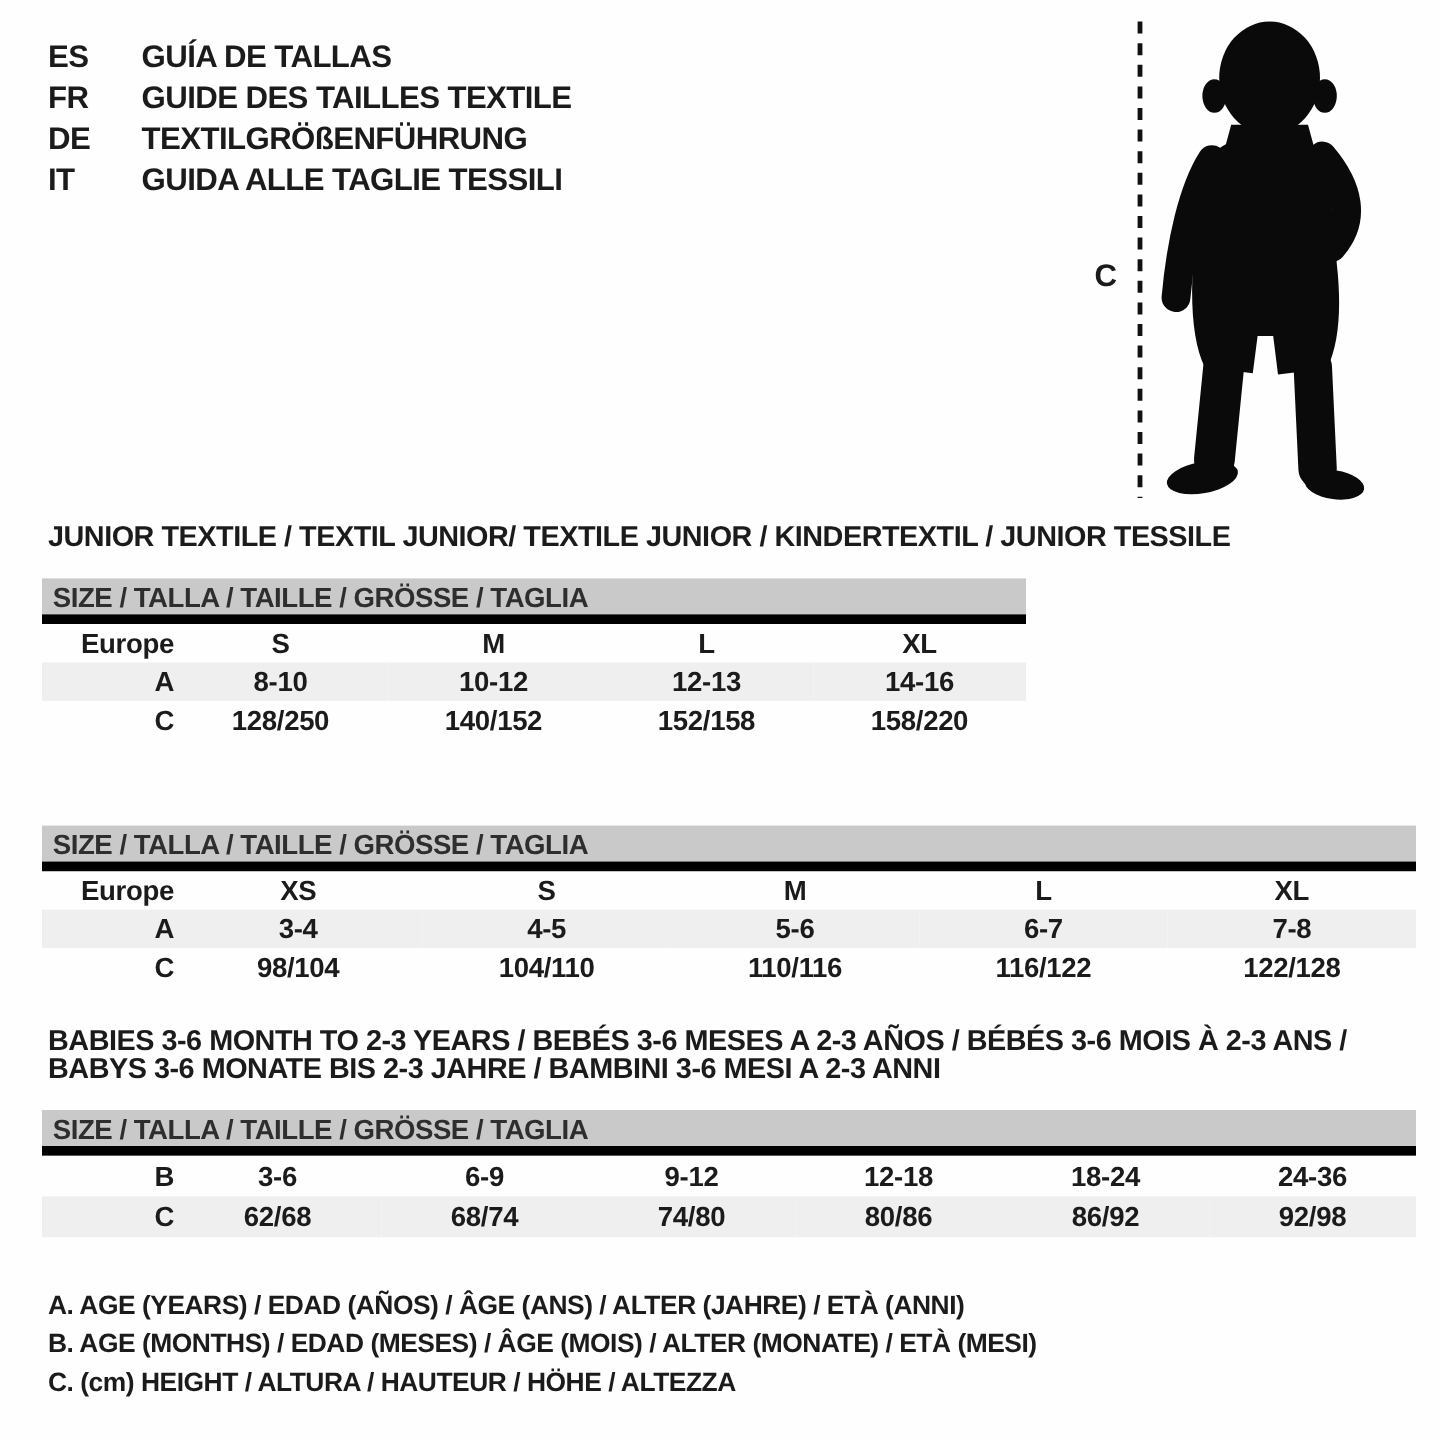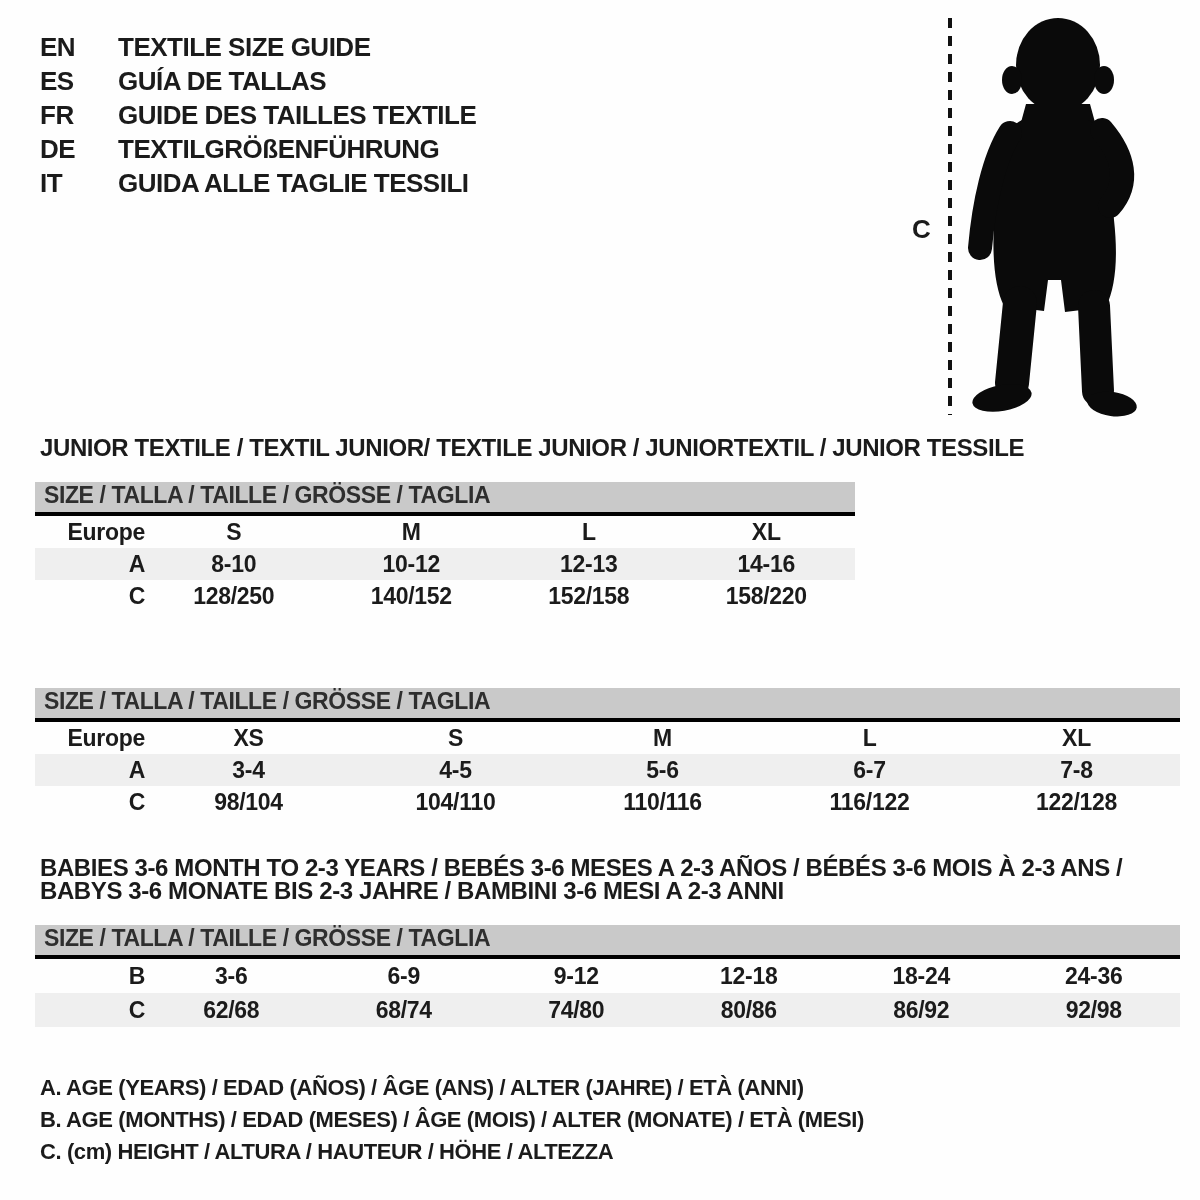--- a/index.html
+++ b/index.html
@@ -26,22 +26,22 @@
   #babies-title-1{left:40px;top:854px;}
   #babies-title-2{left:40px;top:877px;}
   .sub{font-size:0.6em;vertical-align:-0.35em;}
 
   
   .tblwrap{position:absolute;}
   #junior-table{left:35px;top:482px;width:820px;}
   #children-table{left:35px;top:688px;width:1145px;}
   #babies-table{left:35px;top:925px;width:1145px;}
   .size-bar{
-    height:30px;background:#c9c9c9;border-bottom:4px solid #000000;
-    display:flex;align-items:flex-start;padding-left:9px;
+    height:30px;background:#c9c9c9;border-bottom:8px solid #000000;
+    display:flex;align-items:flex-end;padding-left:9px;
     font-size:23px;font-weight:bold;color:#2e2e2e;letter-spacing:-0.4px;
   }
   table.size{width:100%;border-collapse:collapse;table-layout:fixed;}
   table.size td{
     height:32px;font-size:23px;font-weight:bold;letter-spacing:-0.3px;
     text-align:center;vertical-align:middle;padding:0;
   }
   #babies-table table.size td{height:34px;}
   table.size td.lbl{text-align:right;padding-left:9px;}
   col.lblcol{width:110px;}
@@ -50,24 +50,20 @@
   
   .legend{position:absolute;left:40px;top:1072px;}
   .legend .legend-line{font-size:22px;font-weight:bold;letter-spacing:-0.4px;line-height:32px;white-space:nowrap;}
 </style>
 </head>
 <body>
 
 <div class="page">
 
   <div class="lang-block">
-    <div class="lang-row">
-      <span class="lang-code">EN</span>
-      <span class="lang-label">TEXTILE SIZE GUIDE</span>
-    </div>
     <div class="lang-row">
       <span class="lang-code">ES</span>
       <span class="lang-label">GUÍA DE TALLAS</span>
     </div>
     <div class="lang-row">
       <span class="lang-code">FR</span>
       <span class="lang-label">GUIDE DES TAILLES TEXTILE</span>
     </div>
     <div class="lang-row">
       <span class="lang-code">DE</span>
@@ -92,21 +88,21 @@
         <path d="M204,122 C226,148 232,175 212,198" stroke="#0a0a0a" stroke-width="24" stroke-linecap="round" fill="none"></path>
         <path d="M122,295 L114,375" stroke="#0a0a0a" stroke-width="34" stroke-linecap="round" fill="none"></path>
         <path d="M196,298 L200,383" stroke="#0a0a0a" stroke-width="32" stroke-linecap="round" fill="none"></path>
         <ellipse cx="104" cy="390" rx="30" ry="13" transform="rotate(-10 104 390)"></ellipse>
         <ellipse cx="214" cy="396" rx="25" ry="12" transform="rotate(8 214 396)"></ellipse>
       </g>
     </svg>
     <span class="measure-c">C</span>
   </div>
 
-  <h2 class="sec-title" id="junior-title">JUNIOR TEXTILE / TEXTIL JUNIOR/ TEXTILE JUNIOR / JUNIORTEXTIL / JUNIOR TESSILE</h2>
+  <h2 class="sec-title" id="junior-title">JUNIOR TEXTILE / TEXTIL JUNIOR/ TEXTILE JUNIOR / KINDERTEXTIL / JUNIOR TESSILE</h2>
   <div class="tblwrap" id="junior-table">
     <div class="size-bar">
       <span>SIZE / TALLA / TAILLE / GRÖSSE / TAGLIA</span>
     </div>
     <table class="size">
       <colgroup>
           <col class="lblcol">
           <col>
           <col>
           <col>

